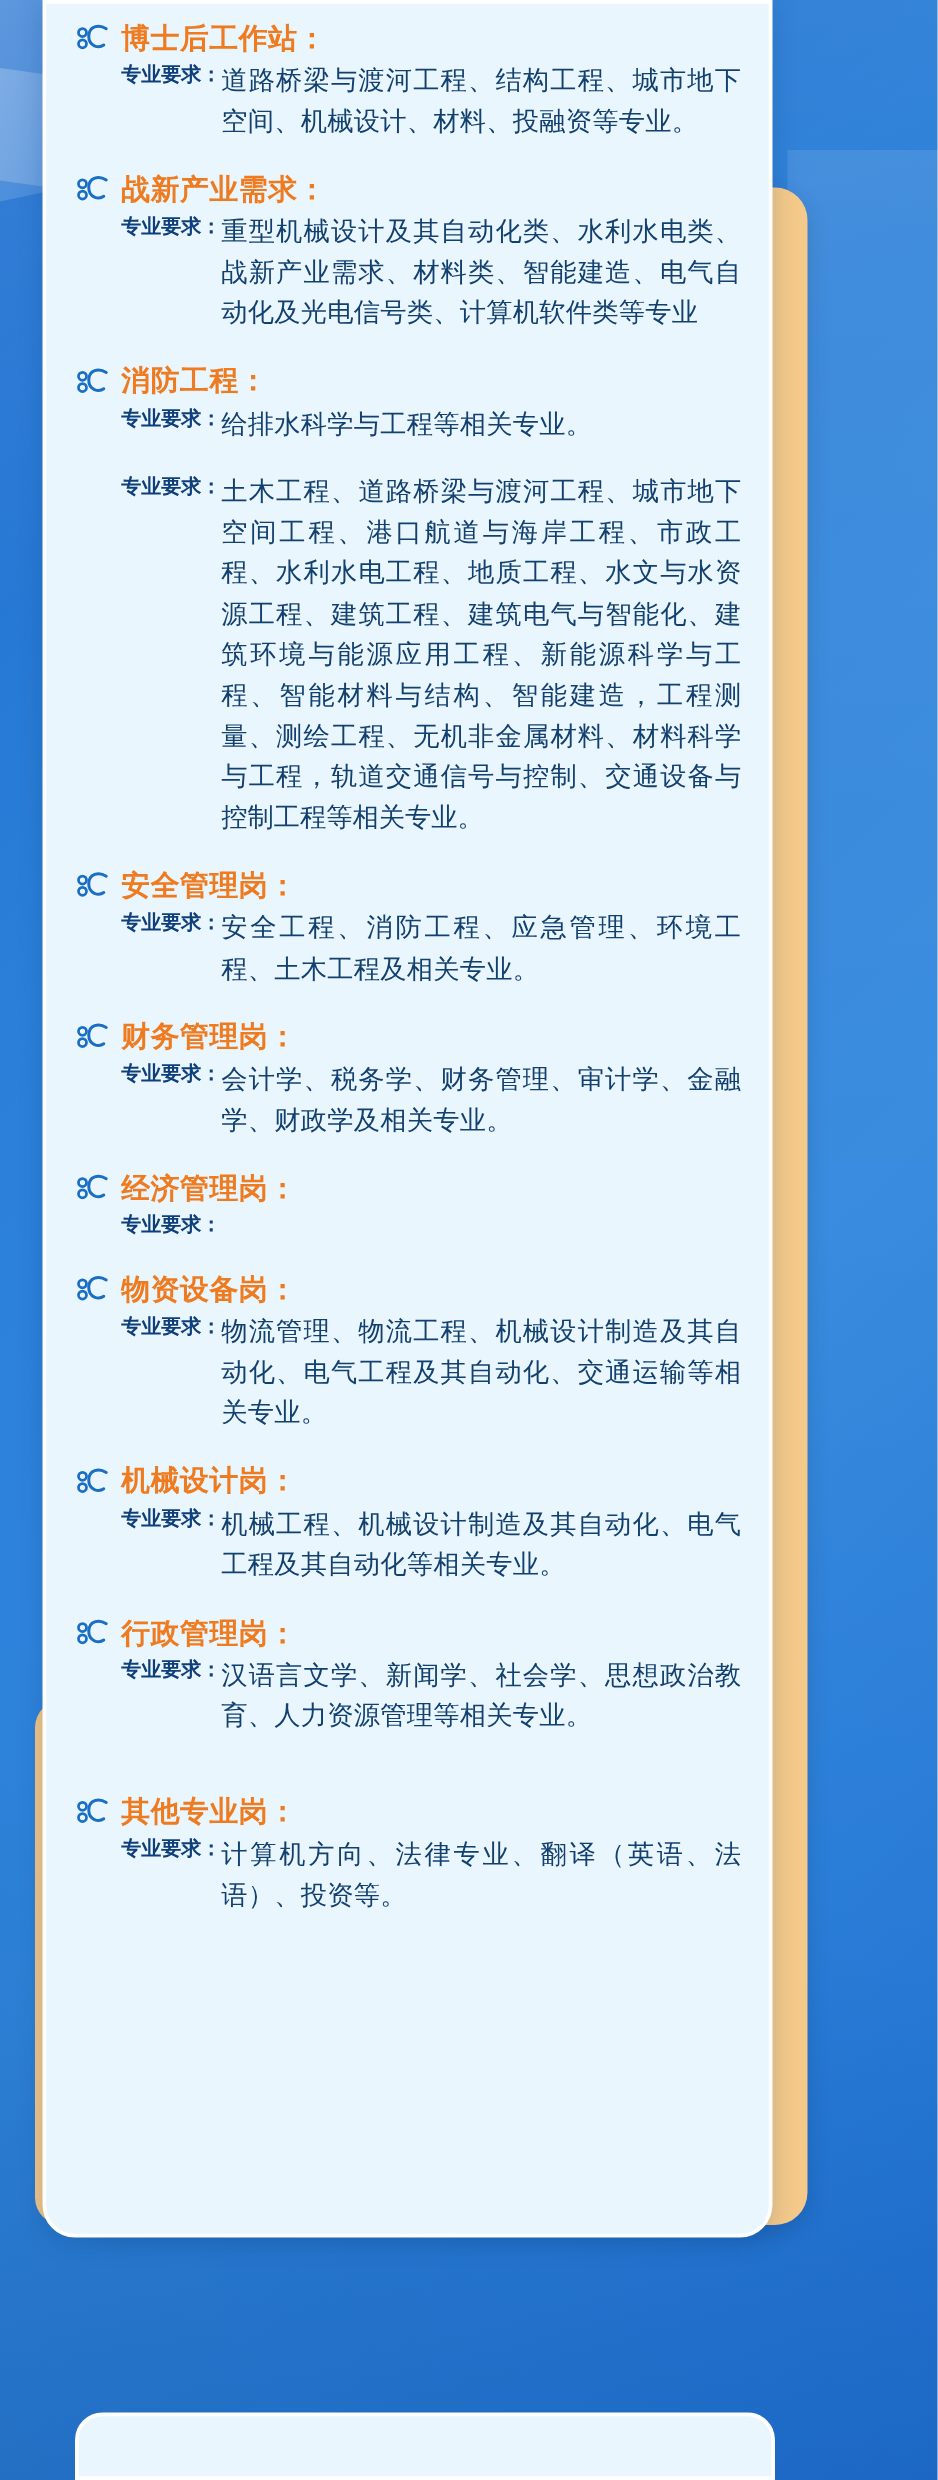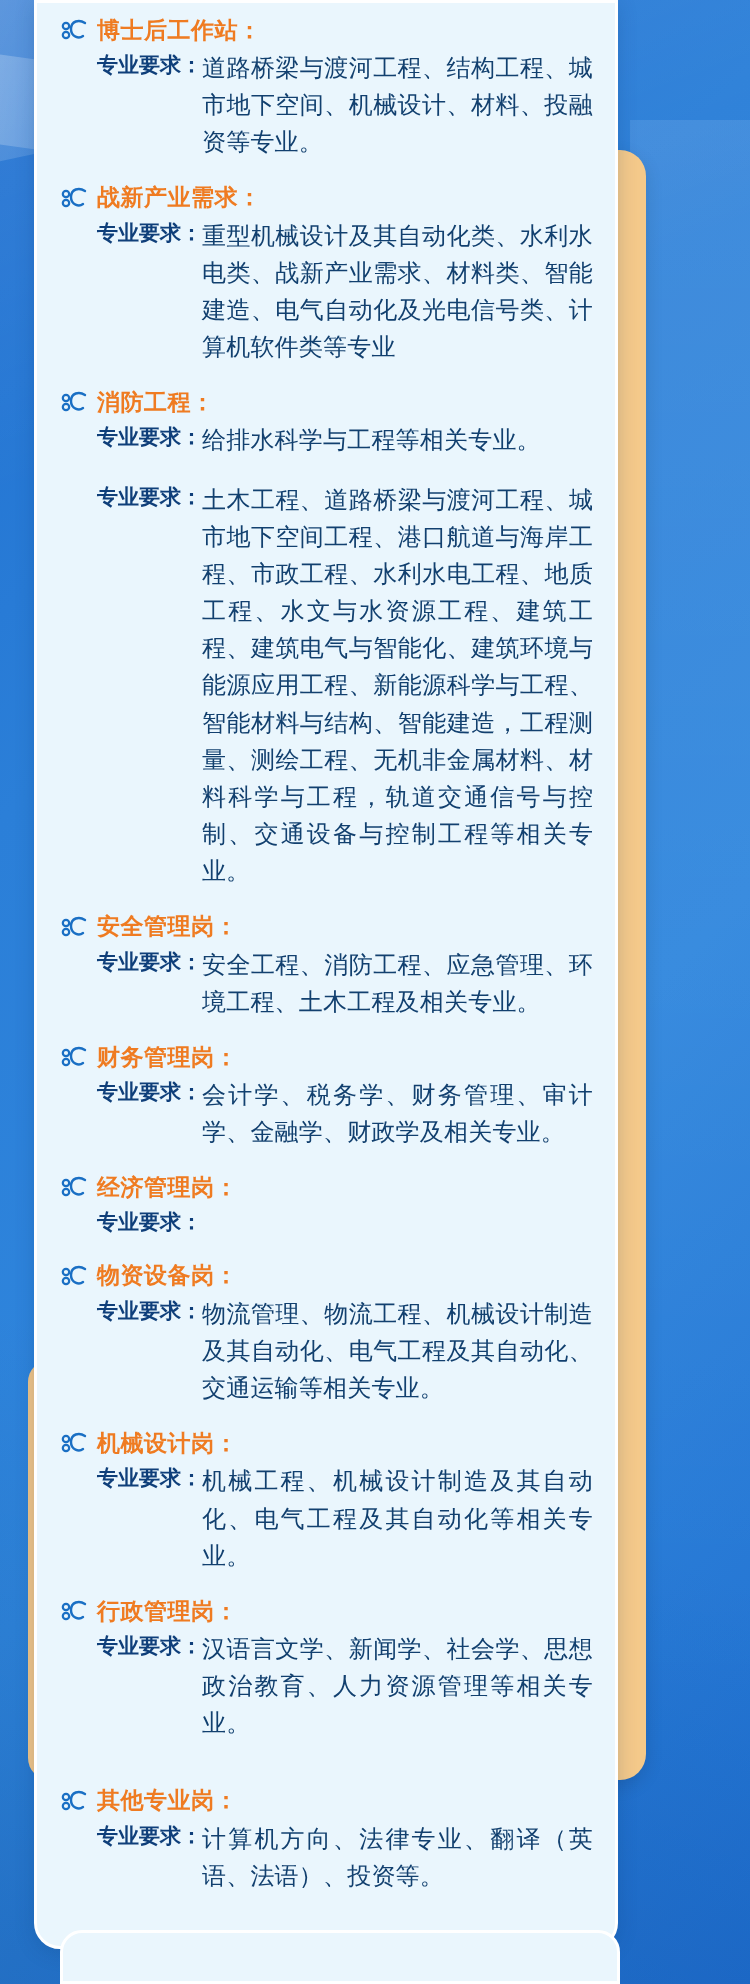--- a/index.html
+++ b/index.html
@@ -123,28 +123,28 @@
     white-space: nowrap;
   }
   .sec-body {
     display: flex;
     align-items: flex-start;
     padding-left: 38px;
   }
   .req-label {
     flex: 0 0 auto;
     color: #0f3f7a;
-    font-size: 21px;
+    font-size: 16px;
     font-weight: bold;
     line-height: 1.55;
     white-space: nowrap;
   }
   .req-text {
     color: #12406f;
-    font-size: 24px;
+    font-size: 21px;
     line-height: 1.55;
     text-align: justify;
     letter-spacing: 0.2px;
   }
   .req-text.tight { letter-spacing: 0px; }
 </style>
 </head>
 <body>
 
 <div class="bg-diag"></div>

